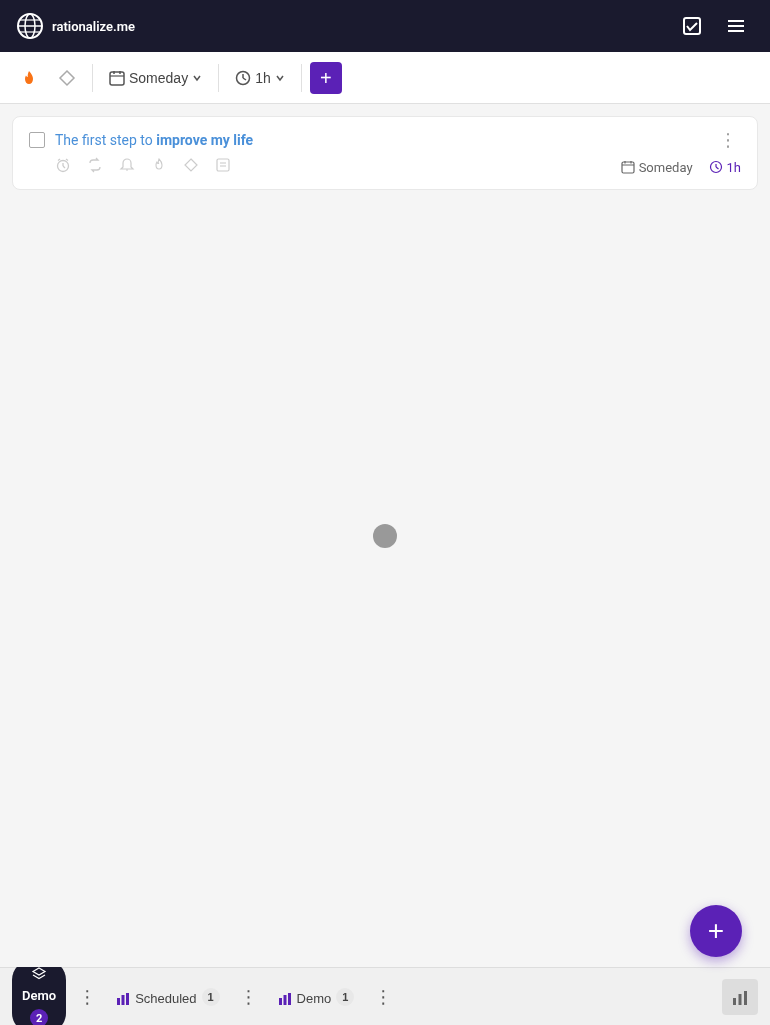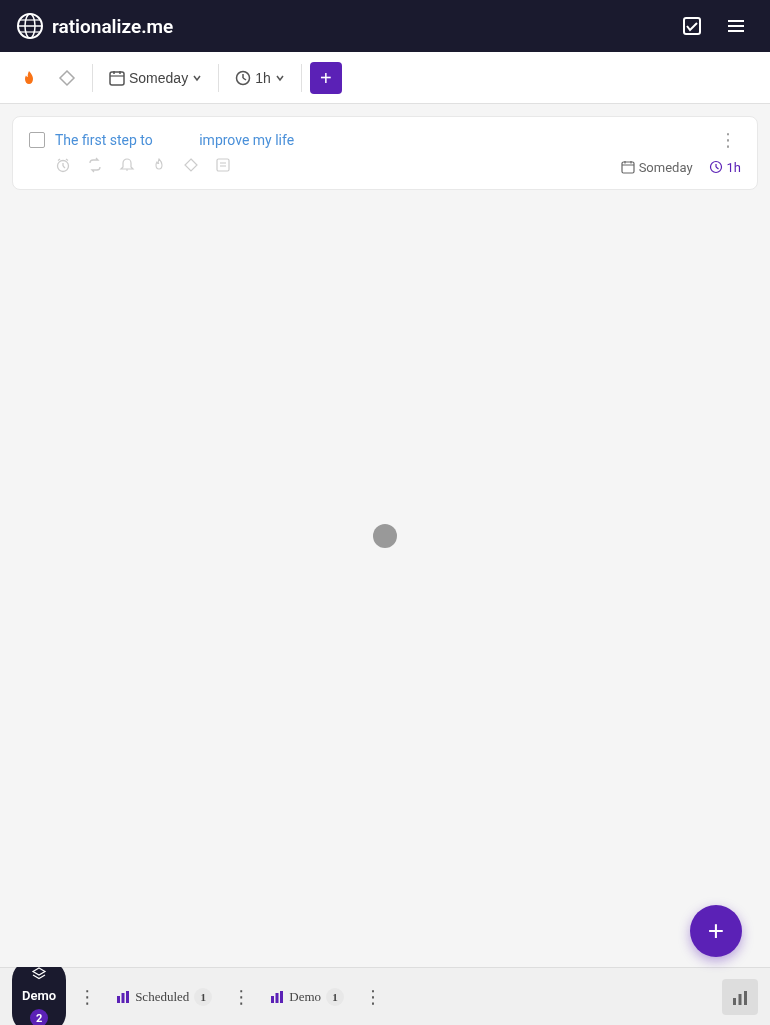--- a/index.html
+++ b/index.html
@@ -27,21 +27,21 @@
       display: flex;
       align-items: center;
       gap: 8px;
     }
     .navbar-logo {
       width: 28px;
       height: 28px;
     }
     .navbar-title {
       color: #ffffff;
-      font-size: 19px;
+      font-size: 13px;
       font-weight: 600;
     }
     .navbar-actions {
       display: flex;
       align-items: center;
       gap: 8px;
     }
     .nav-icon-btn {
       background: transparent;
       border: none;
@@ -147,22 +147,21 @@
       background: transparent;
       cursor: pointer;
       flex-shrink: 0;
     }
     .task-title {
       color: #4a90d9;
       font-size: 14px;
       cursor: pointer;
     }
     .task-title strong {
-      font-weight: 400;
-      margin-left: 43px;
+      font-weight: 700;
     }
     .task-more-btn {
       background: transparent;
       border: none;
       cursor: pointer;
       color: #999;
       font-size: 18px;
       line-height: 1;
       padding: 2px 4px;
     }
@@ -266,27 +265,26 @@
       cursor: pointer;
       color: #555;
       font-size: 18px;
       padding: 4px;
     }
     .bottom-list-chip {
       background: transparent;
       border: none;
       cursor: pointer;
       display: flex;
-      align-items: center;
+      align-items: flex-end;
       gap: 5px;
       font-size: 13px;
       color: #444;
       padding: 6px 8px;
       border-radius: 16px;
-      font-family: Liberation Serif, serif;
     }
     .list-badge {
       background: #e8e8e8;
       color: #444;
       border-radius: 50%;
       width: 18px;
       height: 18px;
       font-size: 11px;
       display: flex;
       align-items: center;

